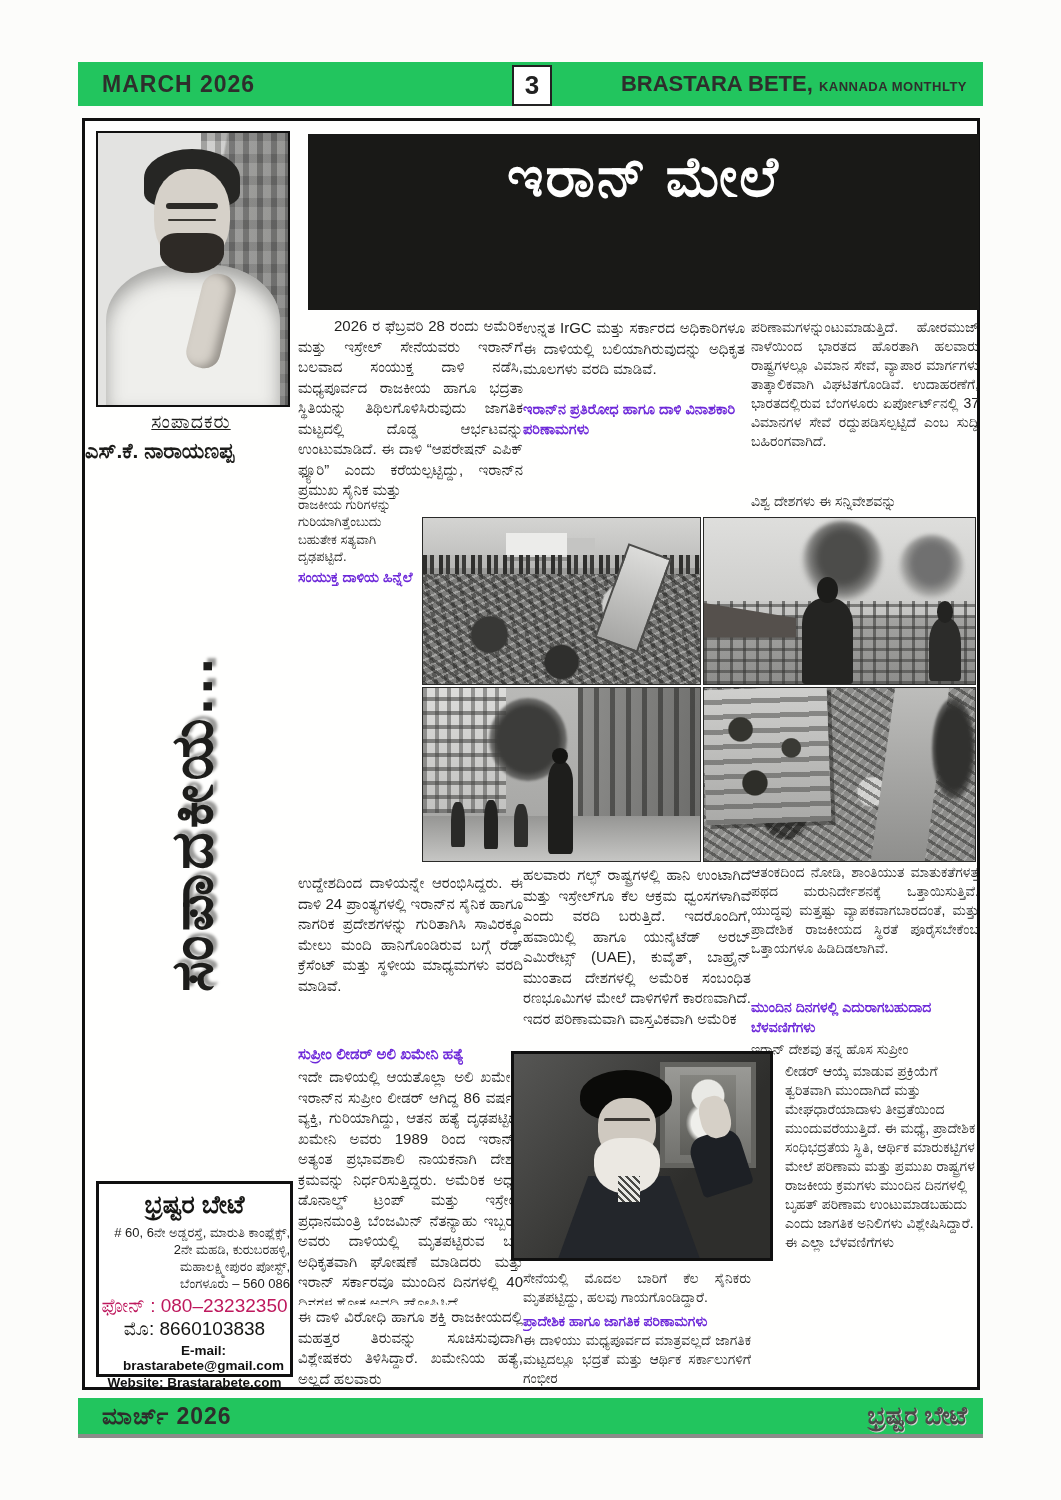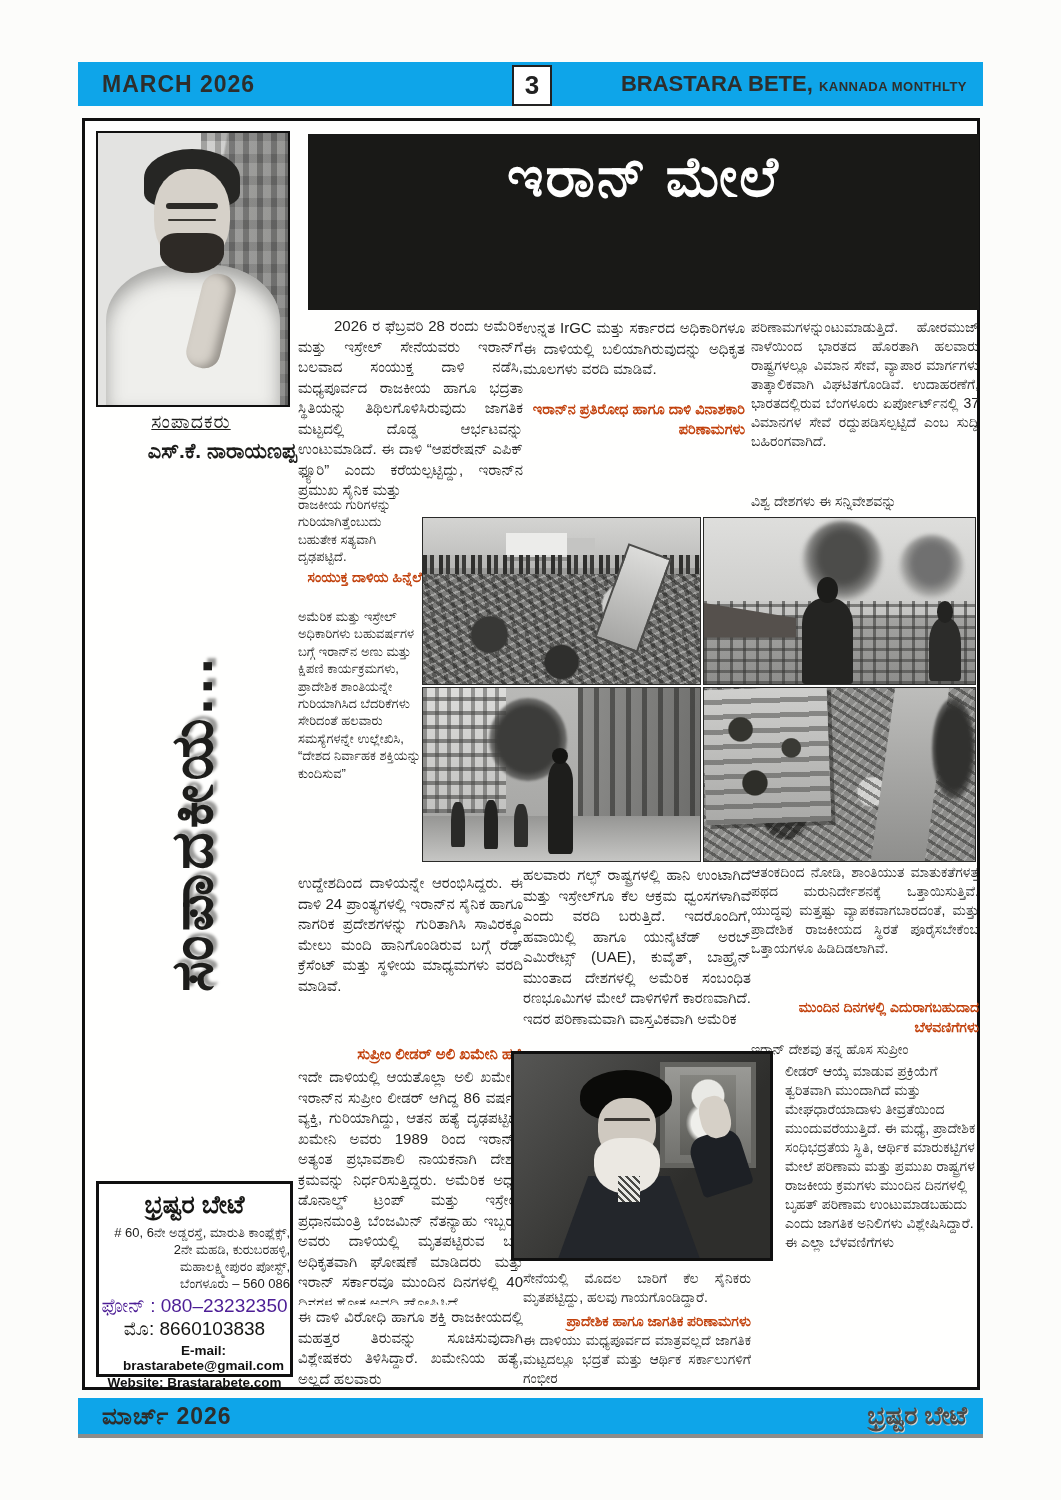--- a/index.html
+++ b/index.html
@@ -1,20 +1,20 @@
 <!DOCTYPE html>
 <html><head>
 <meta charset="utf-8">
 <style>
   html,body{margin:0;padding:0;}
   body{width:1061px;height:1500px;background:#f2f2f0;font-family:"Liberation Sans","DejaVu Sans",sans-serif;}
   .page{position:relative;width:1061px;height:1500px;background:#fcfcfa;overflow:hidden;}
 
   
-  .bar{position:absolute;left:78px;width:905px;background:#0ea5e9;}
+  .bar{position:absolute;left:78px;width:905px;background:#22c55e;}
   .bar.top{top:62px;height:44px;}
   .bar.bottom{top:1398px;height:36px;border-bottom:4px solid #8c8c8a;}
   .bar .left-text{position:absolute;left:24px;top:50%;transform:translateY(-50%);
     font-weight:bold;font-size:23px;color:#2e2e2c;letter-spacing:1px;}
   .bar .right-text{position:absolute;right:16px;top:50%;transform:translateY(-50%);
     font-weight:bold;font-size:22px;color:#2e2e2c;}
   .bar .right-sub{font-size:13px;font-weight:bold;letter-spacing:.5px;text-align:right;}
   .pagenum-box{position:absolute;left:434px;top:3px;width:36px;height:37px;background:#fff;
     border:2px solid #222;text-align:center;line-height:37px;font-size:26px;font-weight:bold;color:#222;}
   .bar.bottom .right-text{font-size:25px;color:#4a4a48;text-shadow:1px 1px 0 #d5d5d3;}
@@ -37,45 +37,45 @@
   .editor-photo .brow{position:absolute;left:68px;top:70px;width:52px;height:6px;background:#2d2b28;
     border-radius:3px;box-shadow:0 14px 0 -2px #3a3732;}
   .editor-photo .beard{position:absolute;left:62px;top:100px;width:64px;height:40px;background:#2e2a26;
     border-radius:30% 30% 55% 55%;}
   .editor-photo .shirt{position:absolute;left:8px;top:132px;width:174px;height:140px;background:#efefec;
     border-radius:40% 40% 0 0;box-shadow:inset 0 10px 18px rgba(90,90,88,.5);}
   .editor-photo .arm{position:absolute;left:96px;top:140px;width:34px;height:96px;background:#d6d1c9;
     border-radius:16px;transform:rotate(14deg);box-shadow:inset -6px 0 8px rgba(90,86,80,.5);}
   .editor-label{left:0;top:290px;width:212px;text-align:center;font-size:19px;color:#1c1c1a;
     text-decoration:underline;letter-spacing:1px;}
-  .editor-name{left:0;top:318px;width:212px;text-align:right;font-size:21px;font-weight:bold;color:#1c1c1a;}
+  .editor-name{left:0;top:318px;width:212px;text-align:left;font-size:21px;font-weight:bold;color:#1c1c1a;}
 
   .vertical-title{left:-223px;top:612px;width:660px;height:180px;transform:rotate(-90deg);
     text-align:center;line-height:180px;font-size:58px;font-weight:bold;color:#1d1d1b;
     letter-spacing:4px;text-shadow:4px 4px 3px #9a9a98;white-space:nowrap;}
 
   .contact-box{left:11px;top:1060px;width:197px;height:196px;border:3px solid #101010;
     box-sizing:border-box;text-align:center;padding-top:4px;background:#fff;}
   .contact-title{font-size:25px;font-weight:bold;color:#161614;margin:2px 0 4px 0;}
   .contact-addr{font-size:13px;color:#1c1c1a;line-height:17px;text-align:right;}
-  .contact-phone{font-size:19px;color:#4c1d95;margin-top:3px;}
+  .contact-phone{font-size:19px;color:#be185d;margin-top:3px;}
   .contact-mobile{font-size:19px;color:#141412;margin-top:1px;}
   .contact-email{font-size:13.5px;font-weight:bold;color:#111;margin-top:3px;padding-left:18px;}
   .contact-web{font-size:13.5px;font-weight:bold;color:#111;margin-top:2px;}
 
   
   .headline-box{left:223px;top:13px;width:671px;height:176px;background:#191917;text-align:center;
     color:#fff;overflow:hidden;}
   .headline-box .l1{font-size:56px;font-weight:bold;line-height:86px;letter-spacing:2px;}
   .headline-box .l2{font-size:52px;font-weight:bold;line-height:80px;letter-spacing:1px;}
 
   
   .tx{color:#1f1f1d;overflow:hidden;text-align:justify;}
   .tx.lead{text-indent:36px;}
-  .sub{font-weight:bold;color:#c2410c;overflow:hidden;text-align:right;}
+  .sub{font-weight:bold;color:#6d28d9;overflow:hidden;text-align:left;}
   .f15{font-size:15px;line-height:20.5px;}
   .f14{font-size:14px;line-height:19px;}
   .f13n{font-size:13px;line-height:17.4px;}
   .f13s{font-size:12.5px;line-height:14.8px;}
 
   .c1s1{left:213px;top:195px;width:225px;height:252px;}
   .c1s2{left:213px;top:375px;width:124px;height:70px;text-align:left;}
   .c1h1{left:213px;top:447px;width:124px;height:38px;font-size:14px;line-height:19px;}
   .c1s3{left:213px;top:487px;width:124px;height:260px;text-align:left;}
   .c1s4{left:213px;top:752px;width:225px;height:168px;}
@@ -254,21 +254,20 @@
       <div class="contact-web">Website: Brastarabete.com</div>
     </div>
 
     <div class="headline-box">
       <div class="l1">ಇರಾನ್ ಮೇಲೆ</div>
     </div>
 
     <div class="tx lead f15 c1s1">2026 ರ ಫೆಬ್ರವರಿ 28 ರಂದು ಅಮೆರಿಕ ಮತ್ತು ಇಸ್ರೇಲ್ ಸೇನೆಯವರು ಇರಾನ್‌ಗೆ ಬಲವಾದ ಸಂಯುಕ್ತ ದಾಳಿ ನಡೆಸಿ, ಮಧ್ಯಪೂರ್ವದ ರಾಜಕೀಯ ಹಾಗೂ ಭದ್ರತಾ ಸ್ಥಿತಿಯನ್ನು ತಿಥಿಲಗೊಳಿಸಿರುವುದು ಜಾಗತಿಕ ಮಟ್ಟದಲ್ಲಿ ದೊಡ್ಡ ಆರ್ಭಟವನ್ನು ಉಂಟುಮಾಡಿದೆ. ಈ ದಾಳಿ “ಆಪರೇಷನ್ ಎಪಿಕ್ ಫ್ಯೂರಿ” ಎಂದು ಕರೆಯಲ್ಪಟ್ಟಿದ್ದು, ಇರಾನ್‌ನ ಪ್ರಮುಖ ಸೈನಿಕ ಮತ್ತು</div>
     <div class="tx f13n c1s2">ರಾಜಕೀಯ ಗುರಿಗಳನ್ನು ಗುರಿಯಾಗಿತ್ತೆಂಬುದು ಬಹುತೇಕ ಸತ್ಯವಾಗಿ ದೃಢಪಟ್ಟಿದೆ.</div>
     <div class="sub c1h1">ಸಂಯುಕ್ತ ದಾಳಿಯ ಹಿನ್ನೆಲೆ</div>
-    <div class="tx f13n c1s3">ಅಮೆರಿಕ ಮತ್ತು ಇಸ್ರೇಲ್ ಅಧಿಕಾರಿಗಳು ಬಹುವರ್ಷಗಳ ಬಗ್ಗೆ ಇರಾನ್‌ನ ಅಣು ಮತ್ತು ಕ್ಷಿಪಣಿ ಕಾರ್ಯಕ್ರಮಗಳು, ಪ್ರಾದೇಶಿಕ ಶಾಂತಿಯನ್ನೇ ಗುರಿಯಾಗಿಸಿದ ಬೆದರಿಕೆಗಳು ಸೇರಿದಂತೆ ಹಲವಾರು ಸಮಸ್ಯೆಗಳನ್ನೇ ಉಲ್ಲೇಖಿಸಿ, “ದೇಶದ ನಿರ್ವಾಹಕ ಶಕ್ತಿಯನ್ನು ಕುಂದಿಸುವ”</div>
     <div class="tx f15 c1s4">ಉದ್ದೇಶದಿಂದ ದಾಳಿಯನ್ನೇ ಆರಂಭಿಸಿದ್ದರು. ಈ ದಾಳಿ 24 ಪ್ರಾಂತ್ಯಗಳಲ್ಲಿ ಇರಾನ್‌ನ ಸೈನಿಕ ಹಾಗೂ ನಾಗರಿಕ ಪ್ರದೇಶಗಳನ್ನು ಗುರಿತಾಗಿಸಿ ಸಾವಿರಕ್ಕೂ ಮೇಲು ಮಂದಿ ಹಾನಿಗೊಂಡಿರುವ ಬಗ್ಗೆ ರೆಡ್ ಕ್ರೆಸೆಂಟ್ ಮತ್ತು ಸ್ಥಳೀಯ ಮಾಧ್ಯಮಗಳು ವರದಿ ಮಾಡಿವೆ.</div>
     <div class="sub c1h2">ಸುಪ್ರೀಂ ಲೀಡರ್ ಅಲಿ ಖಮೇನಿ ಹತ್ಯೆ</div>
     <div class="tx f15 c1s5">ಇದೇ ದಾಳಿಯಲ್ಲಿ ಆಯತೊಲ್ಲಾ ಅಲಿ ಖಮೇನಿ, ಇರಾನ್‌ನ ಸುಪ್ರೀಂ ಲೀಡರ್ ಆಗಿದ್ದ 86 ವರ್ಷದ ವ್ಯಕ್ತಿ, ಗುರಿಯಾಗಿದ್ದು, ಆತನ ಹತ್ಯೆ ದೃಢಪಟ್ಟಿದೆ. ಖಮೇನಿ ಅವರು 1989 ರಿಂದ ಇರಾನ್‌ನ ಅತ್ಯಂತ ಪ್ರಭಾವಶಾಲಿ ನಾಯಕನಾಗಿ ದೇಶದ ಕ್ರಮವನ್ನು ನಿರ್ಧರಿಸುತ್ತಿದ್ದರು. ಅಮೆರಿಕ ಅಧ್ಯಕ್ಷ ಡೊನಾಲ್ಡ್ ಟ್ರಂಪ್ ಮತ್ತು ಇಸ್ರೇಲ್ ಪ್ರಧಾನಮಂತ್ರಿ ಬೆಂಜಮಿನ್ ನೆತನ್ಯಾಹು ಇಬ್ಬರೂ ಅವರು ದಾಳಿಯಲ್ಲಿ ಮೃತಪಟ್ಟಿರುವ ಬಗ್ಗೆ ಅಧಿಕೃತವಾಗಿ ಘೋಷಣೆ ಮಾಡಿದರು ಮತ್ತು ಇರಾನ್ ಸರ್ಕಾರವೂ ಮುಂದಿನ ದಿನಗಳಲ್ಲಿ 40 ದಿನಗಳ ಶೋಕ ಅವಧಿ ಘೋಷಿಸಿದೆ.</div>
     <div class="tx f15 c1s6">ಈ ದಾಳಿ ವಿರೋಧಿ ಹಾಗೂ ಶಕ್ತಿ ರಾಜಕೀಯದಲ್ಲಿ ಮಹತ್ತರ ತಿರುವನ್ನು ಸೂಚಿಸುವುದಾಗಿ ವಿಶ್ಲೇಷಕರು ತಿಳಿಸಿದ್ದಾರೆ. ಖಮೇನಿಯ ಹತ್ಯೆ, ಅಲ್ಲದೆ ಹಲವಾರು</div>
 
     <div class="tx f15 c2s1">ಉನ್ನತ IrGC ಮತ್ತು ಸರ್ಕಾರದ ಅಧಿಕಾರಿಗಳೂ ಈ ದಾಳಿಯಲ್ಲಿ ಬಲಿಯಾಗಿರುವುದನ್ನು ಅಧಿಕೃತ ಮೂಲಗಳು ವರದಿ ಮಾಡಿವೆ.</div>
     <div class="sub c2h1">ಇರಾನ್‌ನ ಪ್ರತಿರೋಧ ಹಾಗೂ ದಾಳಿ ವಿನಾಶಕಾರಿ ಪರಿಣಾಮಗಳು</div>
     <div class="tx f15 c2s3">ಹಲವಾರು ಗಲ್ಫ್ ರಾಷ್ಟ್ರಗಳಲ್ಲಿ ಹಾನಿ ಉಂಟಾಗಿದೆ ಮತ್ತು ಇಸ್ರೇಲ್‌ಗೂ ಕೆಲ ಆಕ್ರಮ ಧ್ವಂಸಗಳಾಗಿವೆ ಎಂದು ವರದಿ ಬರುತ್ತಿದೆ. ಇದರೊಂದಿಗೆ, ಹವಾಯಿಲ್ಲಿ ಹಾಗೂ ಯುನೈಟೆಡ್ ಅರಬ್ ಎಮಿರೇಟ್ಸ್ (UAE), ಕುವೈತ್, ಬಾಹ್ರೈನ್ ಮುಂತಾದ ದೇಶಗಳಲ್ಲಿ ಅಮೆರಿಕ ಸಂಬಂಧಿತ ರಣಭೂಮಿಗಳ ಮೇಲೆ ದಾಳಿಗಳಿಗೆ ಕಾರಣವಾಗಿದೆ. ಇದರ ಪರಿಣಾಮವಾಗಿ ವಾಸ್ತವಿಕವಾಗಿ ಅಮೆರಿಕ</div>
     <div class="tx f14 c2s4">ಸೇನೆಯಲ್ಲಿ ಮೊದಲ ಬಾರಿಗೆ ಕೆಲ ಸೈನಿಕರು ಮೃತಪಟ್ಟಿದ್ದು, ಹಲವು ಗಾಯಗೊಂಡಿದ್ದಾರೆ.</div>
     <div class="sub c2h2">ಪ್ರಾದೇಶಿಕ ಹಾಗೂ ಜಾಗತಿಕ ಪರಿಣಾಮಗಳು</div>

